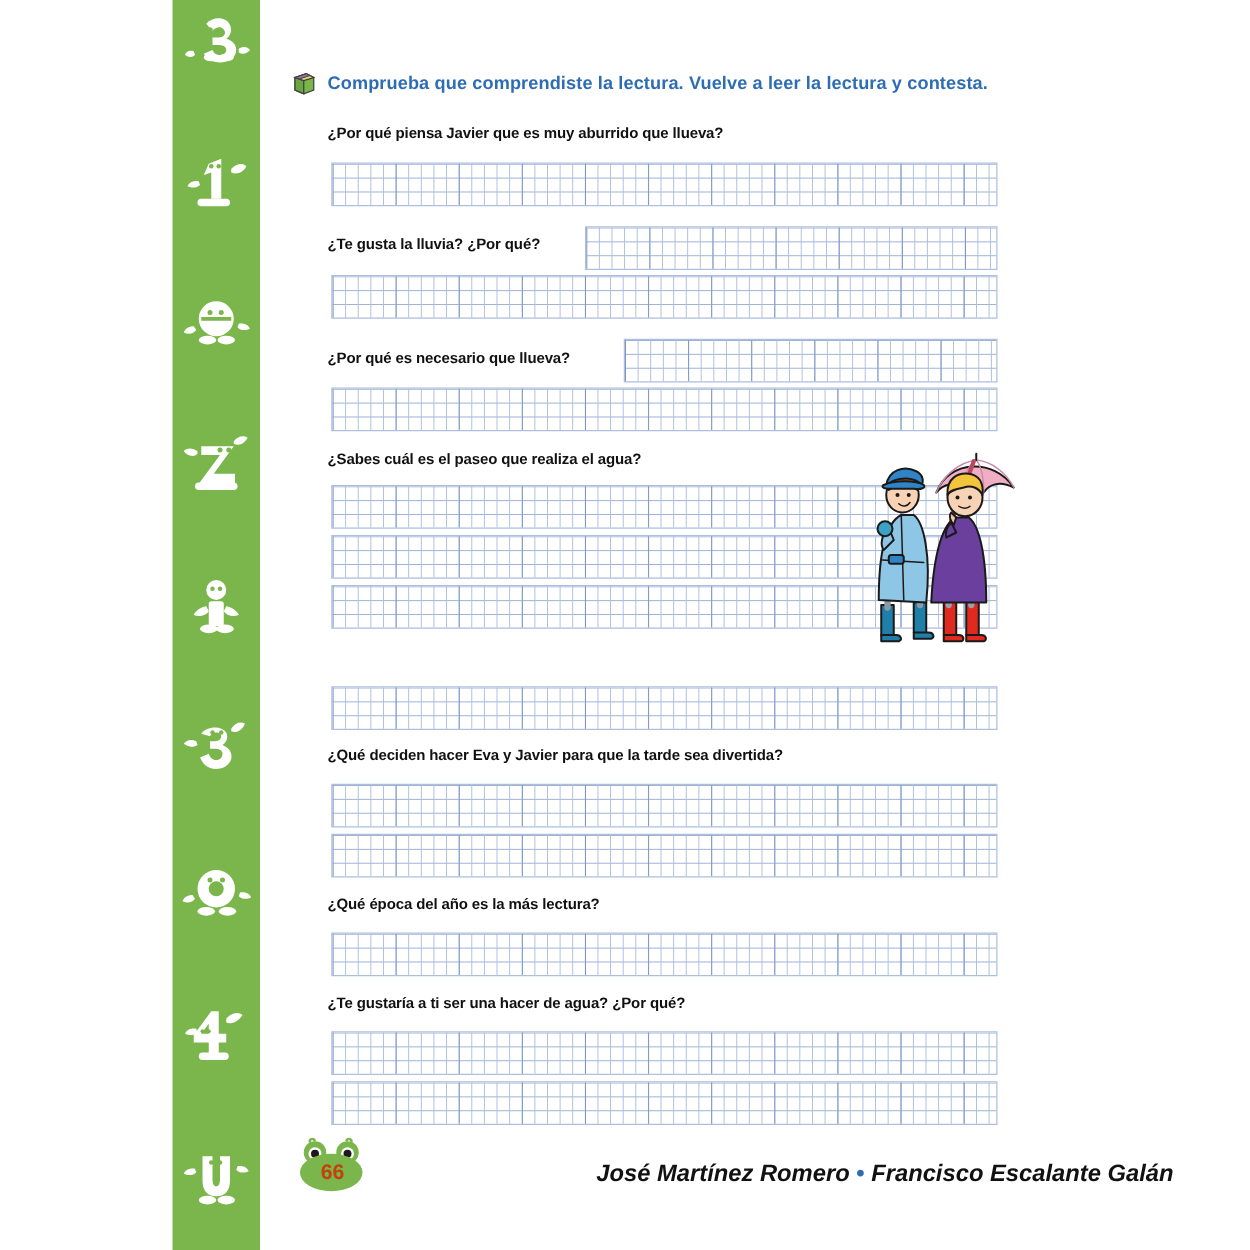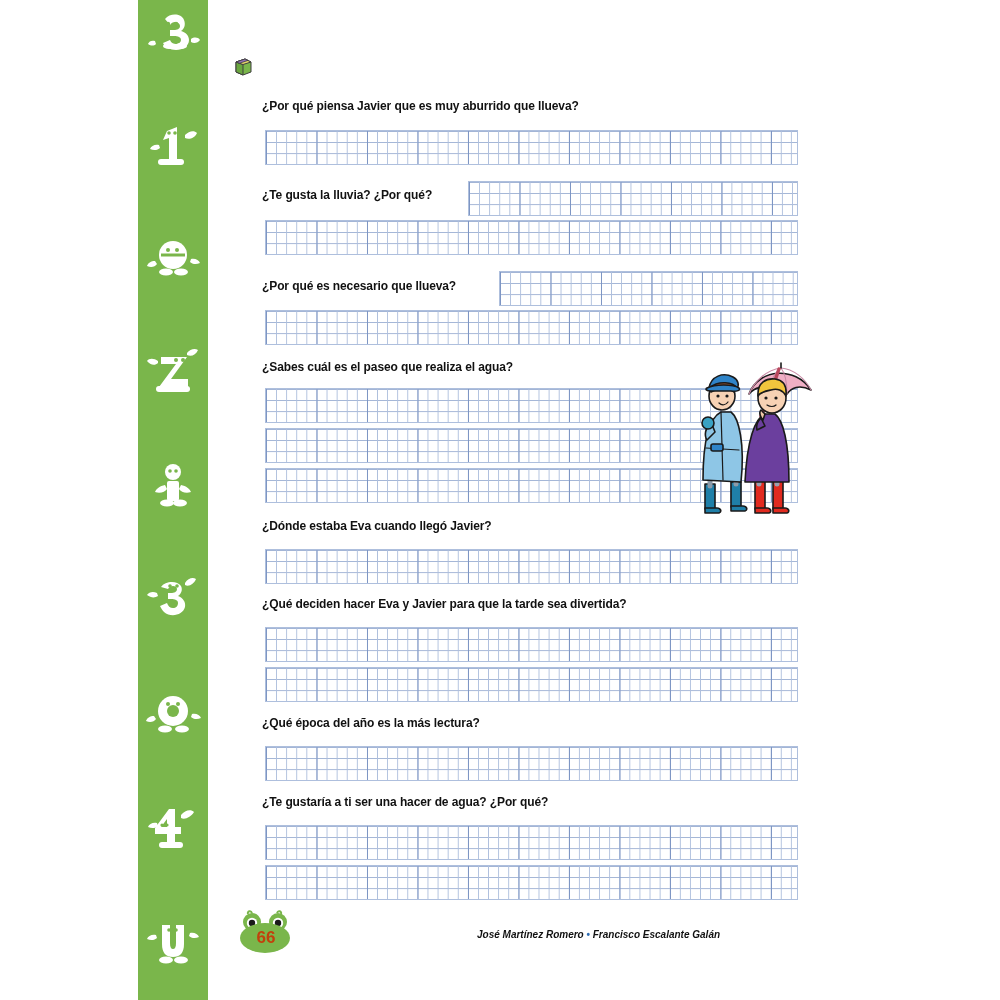--- a/index.html
+++ b/index.html
@@ -69,21 +69,21 @@
   .page-num{
     position:absolute;left:5px;top:5px;width:58px;height:46px;
     display:flex;align-items:center;justify-content:center;
     color:#c2410c;font-size:17px;font-weight:700;
     font-family:"Liberation Sans", sans-serif;
     padding-top:9px;box-sizing:border-box;
     pointer-events:none;
   }
   .authors{
     position:absolute;left:245px;top:24px;
-    font-size:10px;font-weight:700;font-style:italic;color:#111;
+    font-size:19px;font-weight:700;font-style:italic;color:#111;
     white-space:nowrap;
   }
   .authors .dot{color:#2e6db4;font-style:normal;}
 </style>
 </head>
 <body>
 
 <div class="page">
 
   <div class="sidebar">
@@ -208,39 +208,39 @@
 
     <div class="instruction-row">
       <span class="book-icon">
         <svg width="22" height="22" viewBox="0 0 22 22">
           <path d="M4 6 L13 3 L19 6 L19 16 L11 19 L4 16 Z" fill="#7ab64b" stroke="#3f3f3f" stroke-width="1"></path>
           <path d="M4 6 L11 8.5 L11 19 L4 16 Z" fill="#6aa63f" stroke="#3f3f3f" stroke-width="1"></path>
           <path d="M13 3 L19 6 L11 8.5 L4 6 Z" fill="#e8d86a" stroke="#3f3f3f" stroke-width="1"></path>
           <path d="M13 3 L16 4.4 L7.6 7.2 L4 6 Z" fill="#8f6fb5" stroke="#3f3f3f" stroke-width=".8"></path>
         </svg>
       </span>
+      <span class="instruction-text">Comprueba que comprendiste la lectura. Vuelve a leer la lectura y contesta.</span>
     </div>
 
     <div class="question" style="top:99px;">¿Por qué piensa Javier que es muy aburrido que llueva?</div>
     <div class="grid" style="left:33px;top:130px;width:533px;height:35px;"></div>
 
     <div class="question" style="top:188px;">¿Te gusta la lluvia? ¿Por qué?</div>
     <div class="grid" style="left:236px;top:181px;width:330px;height:35px;"></div>
     <div class="grid" style="left:33px;top:220px;width:533px;height:35px;"></div>
 
     <div class="question" style="top:279px;">¿Por qué es necesario que llueva?</div>
     <div class="grid" style="left:267px;top:271px;width:299px;height:35px;"></div>
     <div class="grid" style="left:33px;top:310px;width:533px;height:35px;"></div>
 
     <div class="question" style="top:360px;">¿Sabes cuál es el paseo que realiza el agua?</div>
     <div class="grid" style="left:33px;top:388px;width:533px;height:35px;"></div>
     <div class="grid" style="left:33px;top:428px;width:533px;height:35px;"></div>
     <div class="grid" style="left:33px;top:468px;width:533px;height:35px;"></div>
 
-    <div class="question" style="top:519px;">¿Dónde estaba Eva cuando llegó Javier?</div>
     <div class="grid" style="left:33px;top:549px;width:533px;height:35px;"></div>
 
     <div class="question" style="top:597px;text-align:center;">¿Qué deciden hacer Eva y Javier para que la tarde sea divertida?</div>
     <div class="grid" style="left:33px;top:627px;width:533px;height:35px;"></div>
     <div class="grid" style="left:33px;top:667px;width:533px;height:35px;"></div>
 
     <div class="question" style="top:716px;">¿Qué época del año es la más lectura?</div>
     <div class="grid" style="left:33px;top:746px;width:533px;height:35px;"></div>
 
     <div class="question" style="top:795px;">¿Te gustaría a ti ser una hacer de agua? ¿Por qué?</div>

